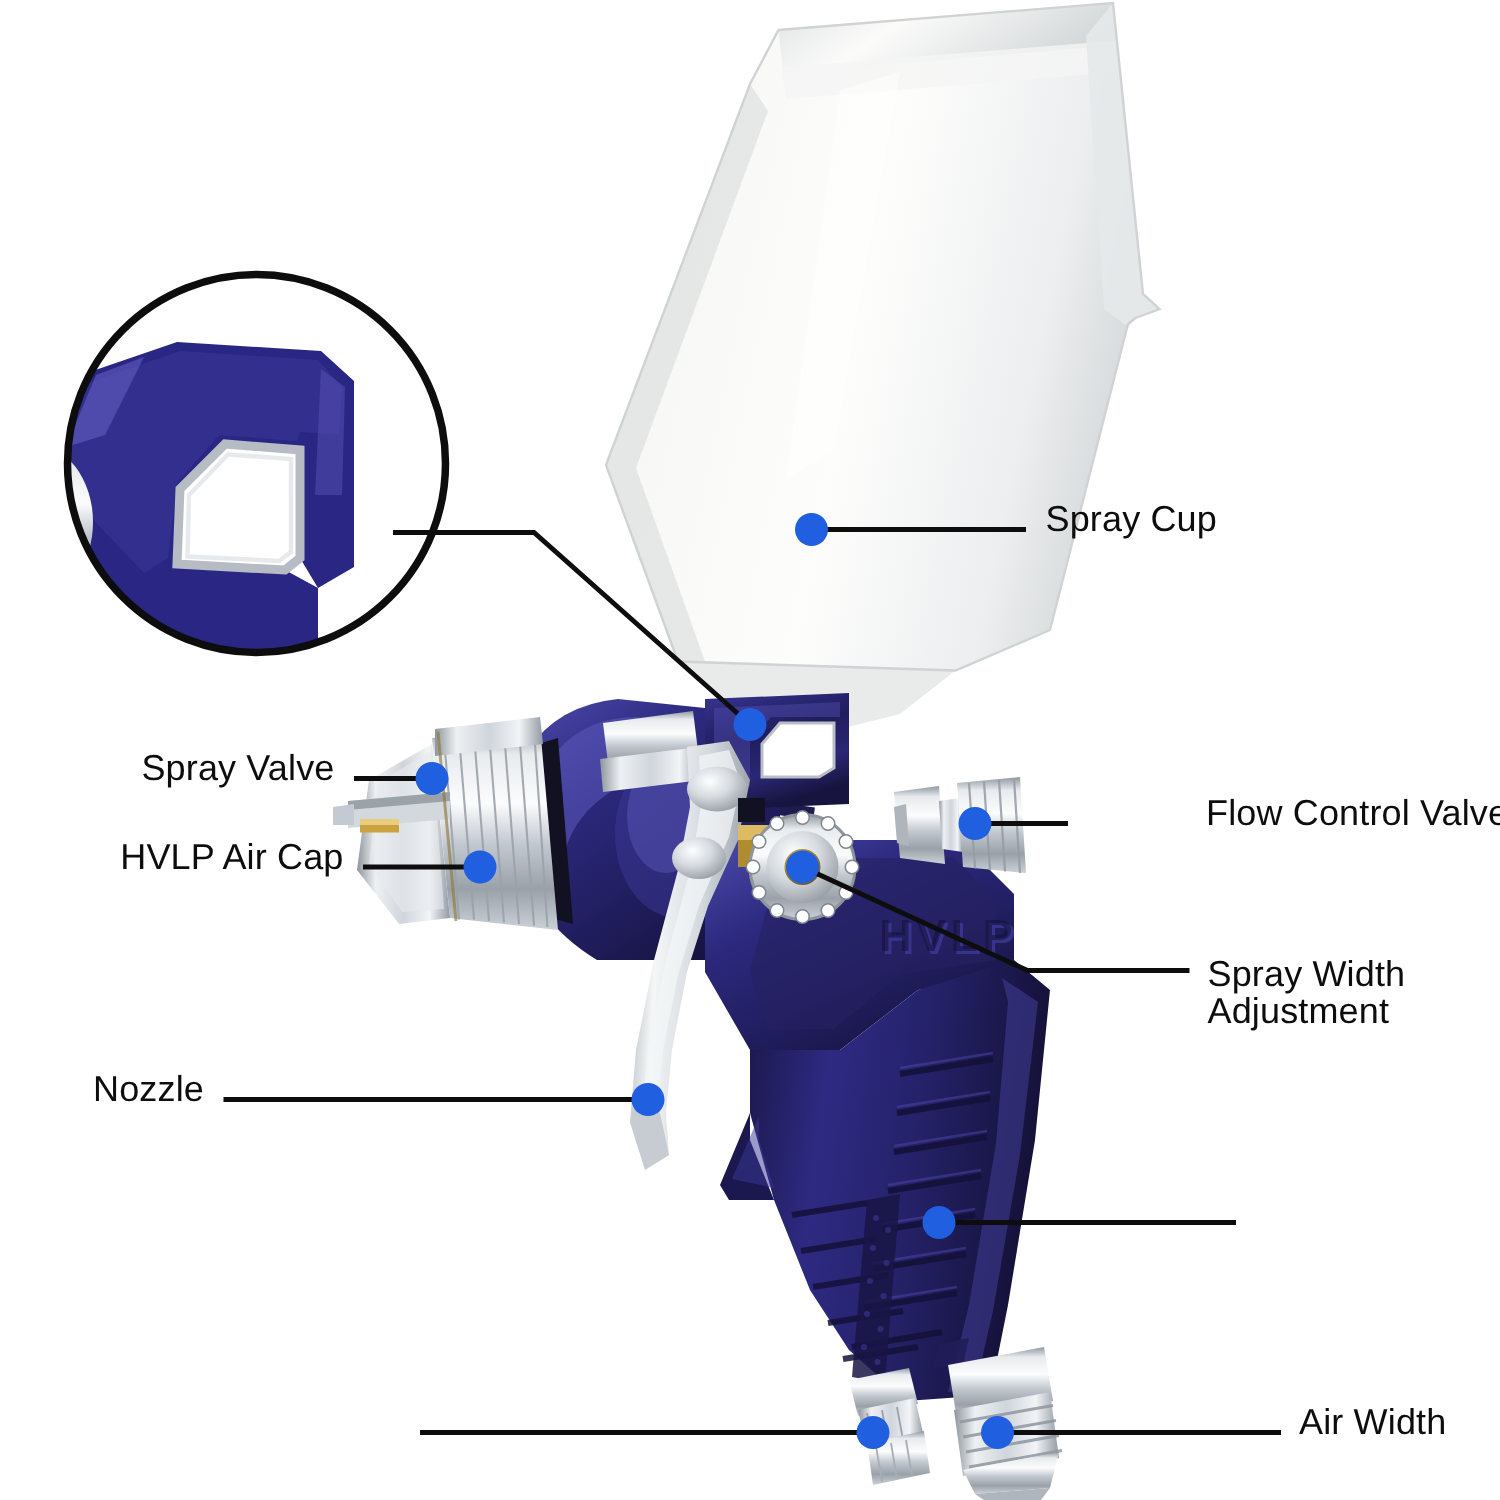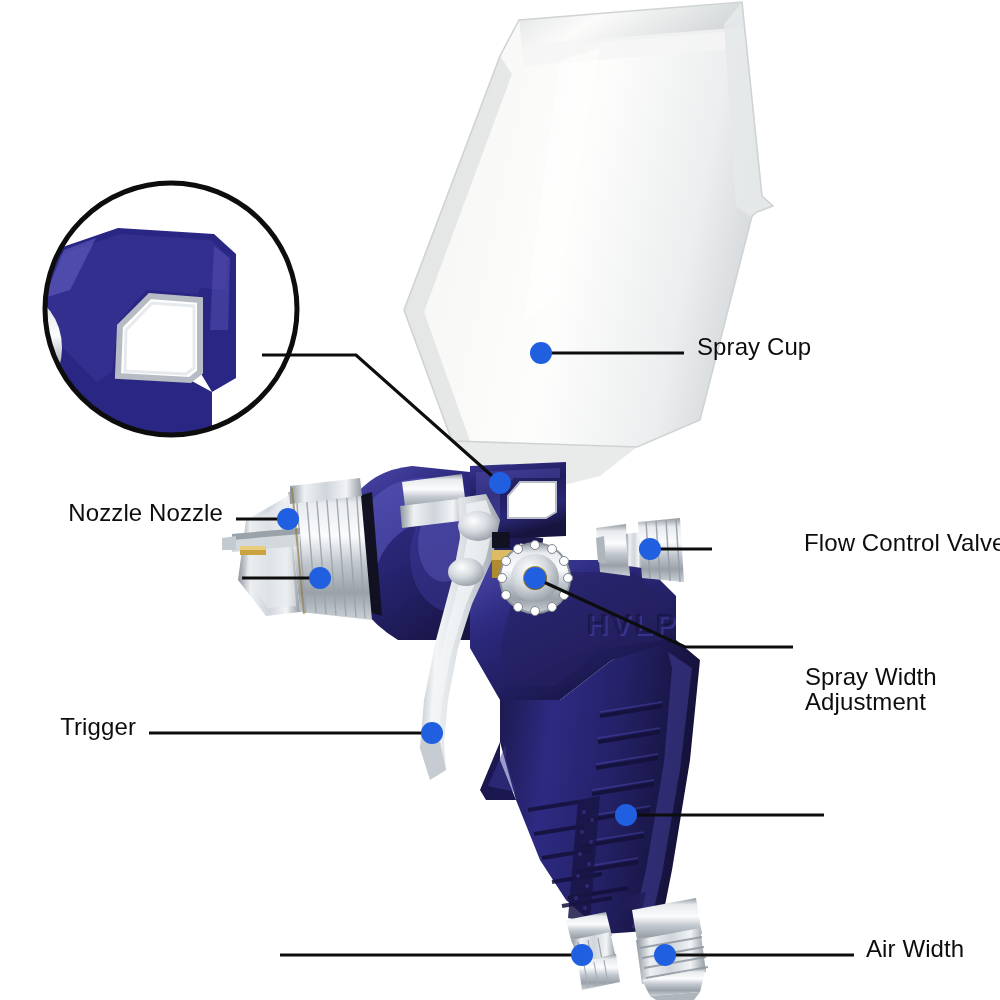--- a/index.html
+++ b/index.html
@@ -18,21 +18,21 @@
     position:absolute;
     color:#0d0d0d;
     font-size:24px;
     line-height:1.04;
     letter-spacing:.1px;
     white-space:pre;
     font-weight:400;
   }
   .lbl.r{text-align:right;}
   .lbl.l{text-align:left;}
-  .lbl.two{line-height:1.06;margin-top:27px;}
+  .lbl.two{line-height:1.06;}
 </style>
 </head>
 <body>
 
 <div id="stage">
 
   <svg class="layer" viewBox="0 0 1000 1000">
     <defs>
       <linearGradient id="cupG" x1="0" y1="0" x2="1" y2="0.25">
         <stop offset="0" stop-color="#e4e6e6"></stop>
@@ -382,17 +382,18 @@
         <circle cx="500" cy="483" r="11" fill="#1f5fe0"></circle>
       </g>
   </svg>
 
   <div class="layer" id="labels">
       <div class="lbl l" style="left: 697px; top: 335px;">Spray Cup</div>
       <div class="lbl l" style="left: 756px; top: 531px; margin-left: 48px;">Flow Control Valve</div>
       <div class="lbl l two" style="left: 805px; top: 637px;">Spray Width
 Adjustment</div>
       <div class="lbl l" style="left: 866px; top: 937px;">Air Width</div>
-      <div class="lbl r" style="right: 777px; top: 501px;">Nozzle Nozzle</div>
-      <div class="lbl r" style="right: 864px; top: 715px;">Trigger</div>
+      <div class="lbl r" style="right: 777px; top: 501px;">Spray Valve</div>
+      <div class="lbl r" style="right: 771px; top: 560px;">HVLP Air Cap</div>
+      <div class="lbl r" style="right: 864px; top: 715px;">Nozzle</div>
     </div>
 
 </div>
 
 </body></html>

